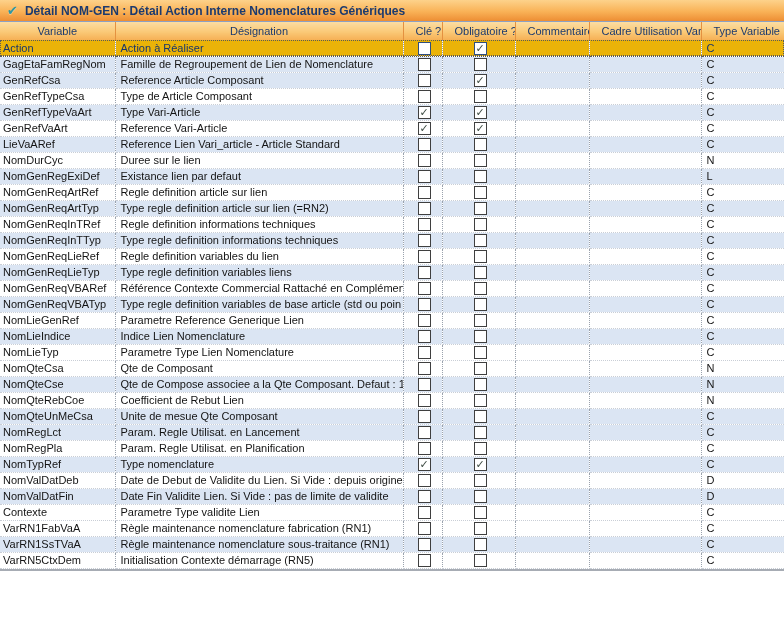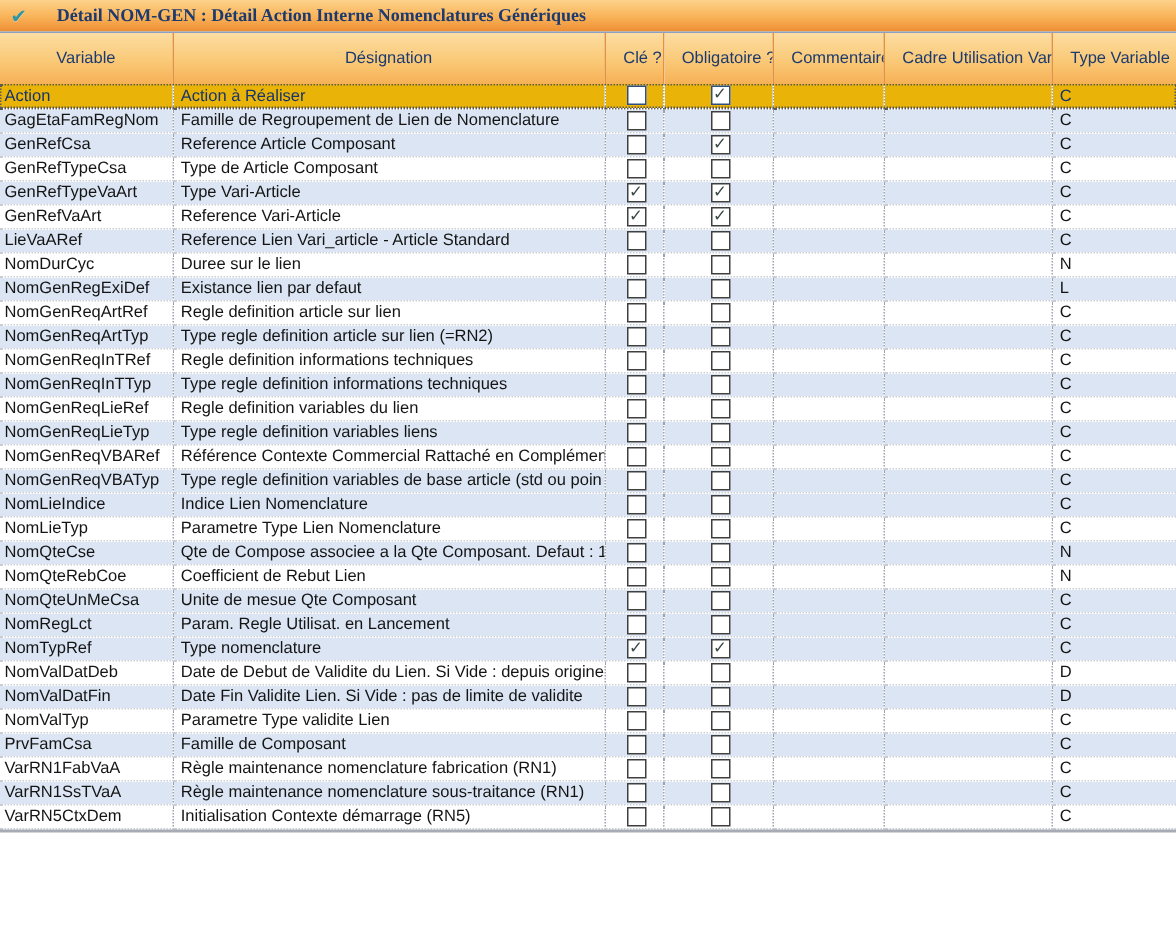--- a/index.html
+++ b/index.html
@@ -19,35 +19,34 @@
     border-bottom: 1px solid #8ba0c4;
   }
   .titlebar .check-icon {
     color: #2f97a3;
     font-size: 13px;
     font-weight: bold;
     line-height: 13px;
     text-shadow: 0 1px 0 rgba(255,255,255,0.35);
   }
   .titlebar .title-text {
-    margin-left: 20px;
+    margin-left: 7px;
     font-size: 12px;
     font-weight: bold;
     color: #1c3a6e;
     white-space: nowrap;
-    font-family: Liberation Serif, serif;
   }
   
   table.grid {
     width: 784px;
     border-collapse: collapse;
     table-layout: fixed;
   }
   .grid thead th {
-    height: 34px;
+    height: 18px;
     font-size: 11px;
     font-weight: normal;
     color: #1c3a6e;
     text-align: center;
     vertical-align: middle;
     background: linear-gradient(180deg, #fcdda2 0%, #fac977 55%, #f6b055 100%);
     border-right: 1px solid #e49140;
     border-left: 1px solid #fde8c0;
     overflow: hidden;
     white-space: nowrap;
@@ -272,38 +271,56 @@
   </tr>
       <tr class="alt">
     <td class="cell-variable">NomGenReqVBATyp</td>
     <td class="cell-designation">Type regle definition variables de base article (std ou poin</td>
     <td class="cell-check"><span class="checkbox"></span></td>
     <td class="cell-check"><span class="checkbox"></span></td>
     <td class="cell-commentaire"></td>
     <td class="cell-cadre"></td>
     <td class="cell-type">C</td>
   </tr>
+      <tr class="even">
+    <td class="cell-variable">NomLieGenRef</td>
+    <td class="cell-designation">Parametre Reference Generique Lien</td>
+    <td class="cell-check"><span class="checkbox"></span></td>
+    <td class="cell-check"><span class="checkbox"></span></td>
+    <td class="cell-commentaire"></td>
+    <td class="cell-cadre"></td>
+    <td class="cell-type">C</td>
+  </tr>
       <tr class="alt">
     <td class="cell-variable">NomLieIndice</td>
     <td class="cell-designation">Indice Lien Nomenclature</td>
     <td class="cell-check"><span class="checkbox"></span></td>
     <td class="cell-check"><span class="checkbox"></span></td>
     <td class="cell-commentaire"></td>
     <td class="cell-cadre"></td>
     <td class="cell-type">C</td>
   </tr>
       <tr class="even">
     <td class="cell-variable">NomLieTyp</td>
     <td class="cell-designation">Parametre Type Lien Nomenclature</td>
     <td class="cell-check"><span class="checkbox"></span></td>
     <td class="cell-check"><span class="checkbox"></span></td>
     <td class="cell-commentaire"></td>
     <td class="cell-cadre"></td>
     <td class="cell-type">C</td>
   </tr>
+      <tr class="even">
+    <td class="cell-variable">NomQteCsa</td>
+    <td class="cell-designation">Qte de Composant</td>
+    <td class="cell-check"><span class="checkbox"></span></td>
+    <td class="cell-check"><span class="checkbox"></span></td>
+    <td class="cell-commentaire"></td>
+    <td class="cell-cadre"></td>
+    <td class="cell-type">N</td>
+  </tr>
       <tr class="alt">
     <td class="cell-variable">NomQteCse</td>
     <td class="cell-designation">Qte de Compose associee a la Qte Composant. Defaut : 1</td>
     <td class="cell-check"><span class="checkbox"></span></td>
     <td class="cell-check"><span class="checkbox"></span></td>
     <td class="cell-commentaire"></td>
     <td class="cell-cadre"></td>
     <td class="cell-type">N</td>
   </tr>
       <tr class="even">
@@ -326,20 +343,29 @@
   </tr>
       <tr class="alt">
     <td class="cell-variable">NomRegLct</td>
     <td class="cell-designation">Param. Regle Utilisat. en Lancement</td>
     <td class="cell-check"><span class="checkbox"></span></td>
     <td class="cell-check"><span class="checkbox"></span></td>
     <td class="cell-commentaire"></td>
     <td class="cell-cadre"></td>
     <td class="cell-type">C</td>
   </tr>
+      <tr class="even">
+    <td class="cell-variable">NomRegPla</td>
+    <td class="cell-designation">Param. Regle Utilisat. en Planification</td>
+    <td class="cell-check"><span class="checkbox"></span></td>
+    <td class="cell-check"><span class="checkbox"></span></td>
+    <td class="cell-commentaire"></td>
+    <td class="cell-cadre"></td>
+    <td class="cell-type">C</td>
+  </tr>
       <tr class="alt">
     <td class="cell-variable">NomTypRef</td>
     <td class="cell-designation">Type nomenclature</td>
     <td class="cell-check"><span class="checkbox">✓</span></td>
     <td class="cell-check"><span class="checkbox">✓</span></td>
     <td class="cell-commentaire"></td>
     <td class="cell-cadre"></td>
     <td class="cell-type">C</td>
   </tr>
       <tr class="even">
@@ -354,31 +380,22 @@
       <tr class="alt">
     <td class="cell-variable">NomValDatFin</td>
     <td class="cell-designation">Date Fin Validite Lien. Si Vide : pas de limite de validite</td>
     <td class="cell-check"><span class="checkbox"></span></td>
     <td class="cell-check"><span class="checkbox"></span></td>
     <td class="cell-commentaire"></td>
     <td class="cell-cadre"></td>
     <td class="cell-type">D</td>
   </tr>
       <tr class="even">
-    <td class="cell-variable">NomValTyp</td>
+    <td class="cell-variable">Contexte</td>
     <td class="cell-designation">Parametre Type validite Lien</td>
-    <td class="cell-check"><span class="checkbox"></span></td>
-    <td class="cell-check"><span class="checkbox"></span></td>
-    <td class="cell-commentaire"></td>
-    <td class="cell-cadre"></td>
-    <td class="cell-type">C</td>
-  </tr>
-      <tr class="alt">
-    <td class="cell-variable">PrvFamCsa</td>
-    <td class="cell-designation">Famille de Composant</td>
     <td class="cell-check"><span class="checkbox"></span></td>
     <td class="cell-check"><span class="checkbox"></span></td>
     <td class="cell-commentaire"></td>
     <td class="cell-cadre"></td>
     <td class="cell-type">C</td>
   </tr>
       <tr class="even">
     <td class="cell-variable">VarRN1FabVaA</td>
     <td class="cell-designation">Règle maintenance nomenclature fabrication (RN1)</td>
     <td class="cell-check"><span class="checkbox"></span></td>

